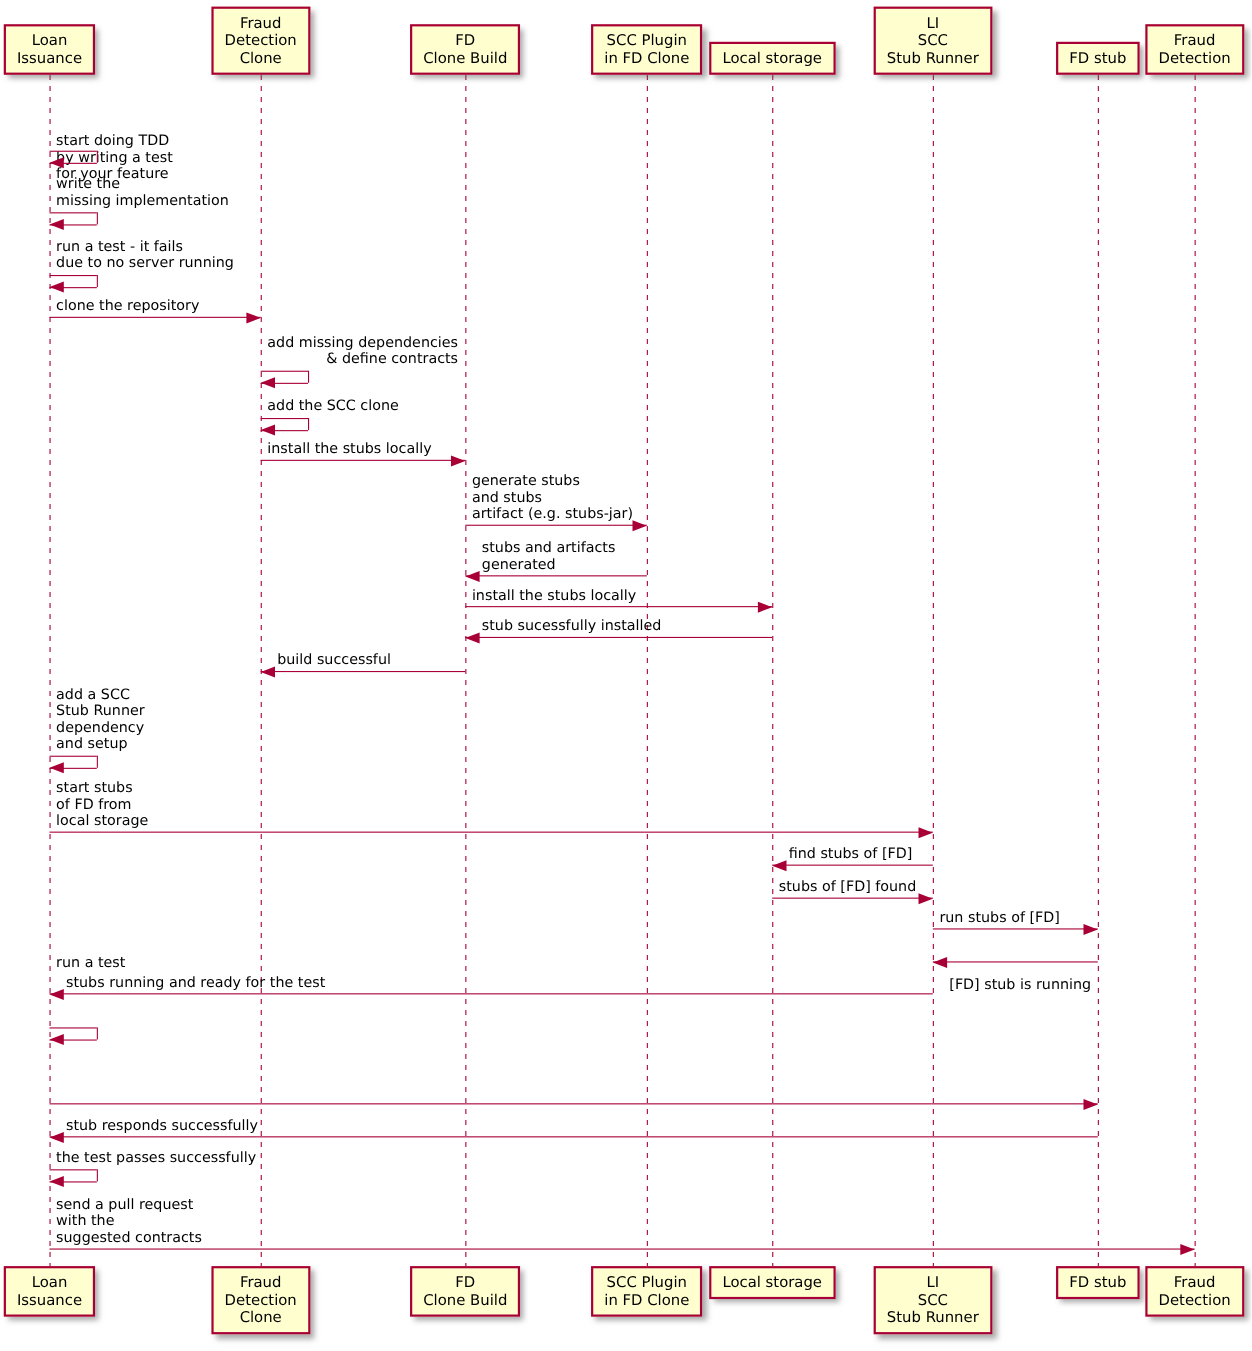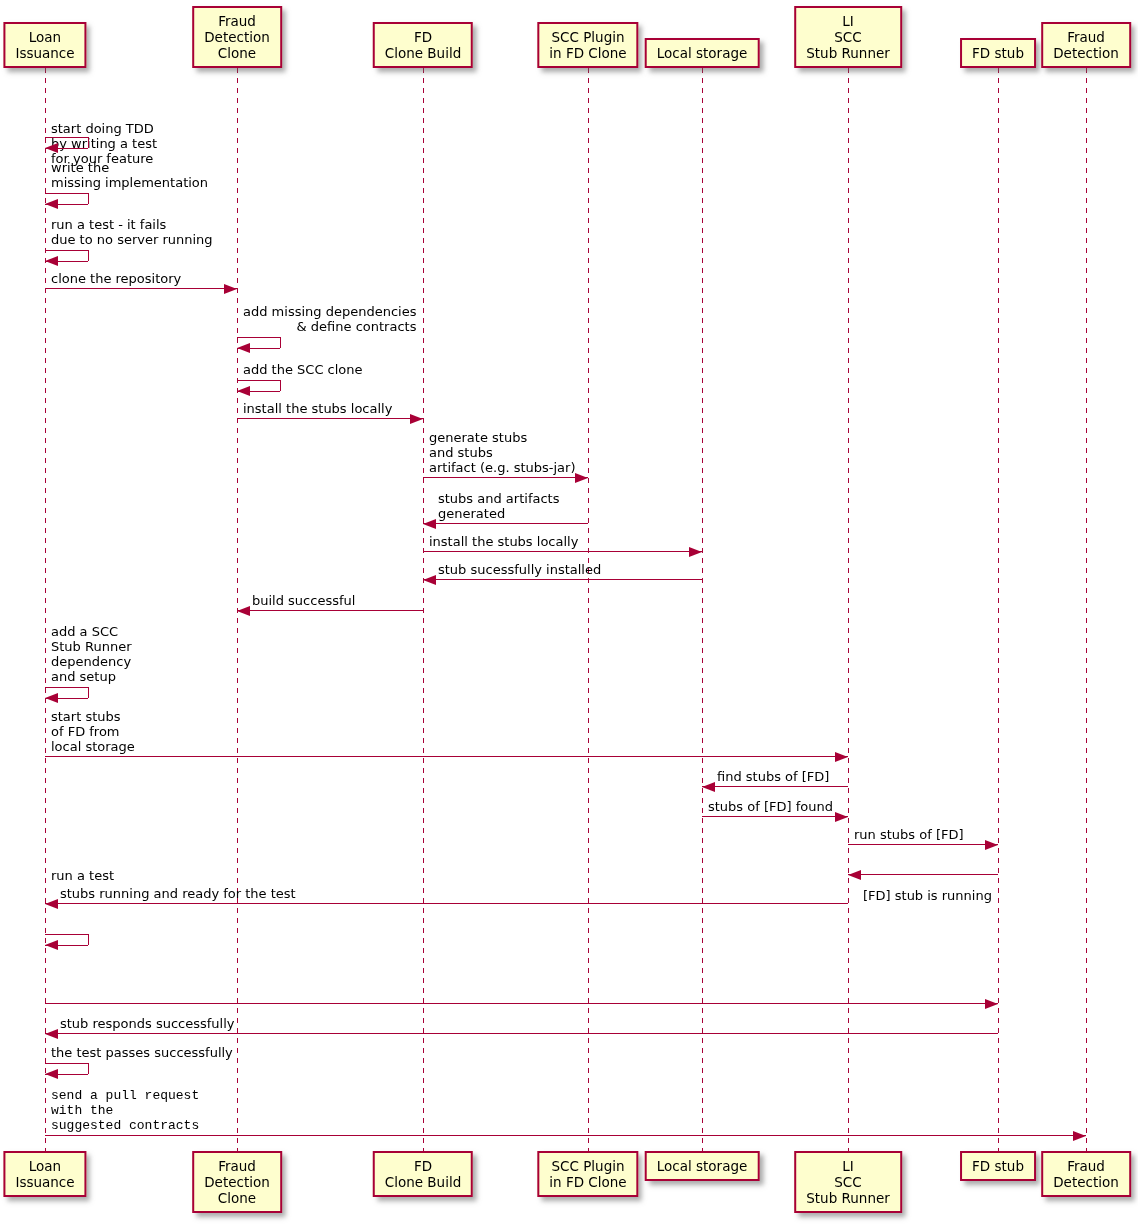--- a/index.html
+++ b/index.html
@@ -193,18 +193,18 @@
     <div class="msg-line" style="left: 45px; top: 1003px; width: 953px;"></div>
     <div class="head-right" style="left: 985px; top: 998.5px;"></div>
     <div class="msg-label" style="left: 60px; top: 1016px;">stub responds successfully</div>
     <div class="msg-line" style="left: 45px; top: 1033px; width: 953px;"></div>
     <div class="head-left" style="left: 45px; top: 1028.5px;"></div>
     <div class="msg-label" style="left: 51px; top: 1045px;">the test passes successfully</div>
     <div class="msg-line" style="left: 45px; top: 1063px; width: 43px;"></div>
     <div class="msg-vline" style="left: 88px; top: 1063px; height: 11px;"></div>
     <div class="msg-line" style="left: 45px; top: 1074px; width: 43px;"></div>
     <div class="head-left" style="left: 45px; top: 1069px;"></div>
-    <div class="msg-label" style="left: 51px; top: 1088px; font-family: Liberation Mono, monospace;">send a pull request
+    <div class="msg-label" style="left: 51px; top: 1088px;">send a pull request
 with the
 suggested contracts</div>
     <div class="msg-line" style="left: 45px; top: 1135px; width: 1041px;"></div>
     <div class="head-right" style="left: 1073px; top: 1130.5px;"></div>
   </div>
 
 </body></html>

